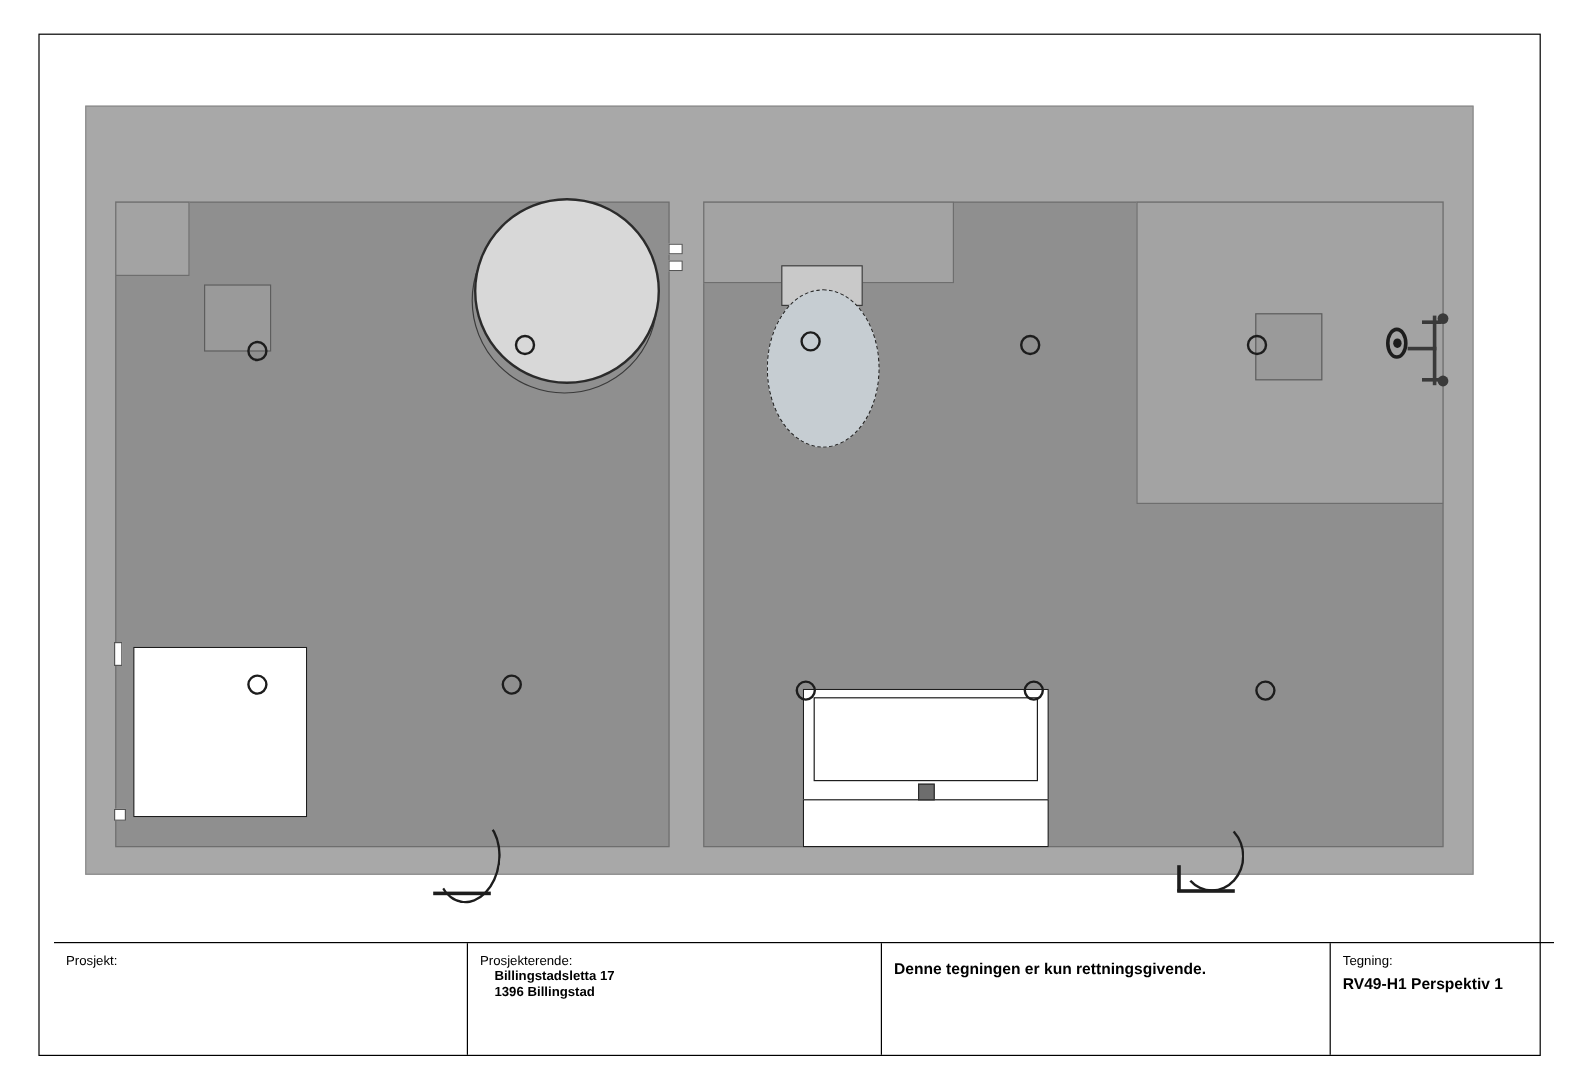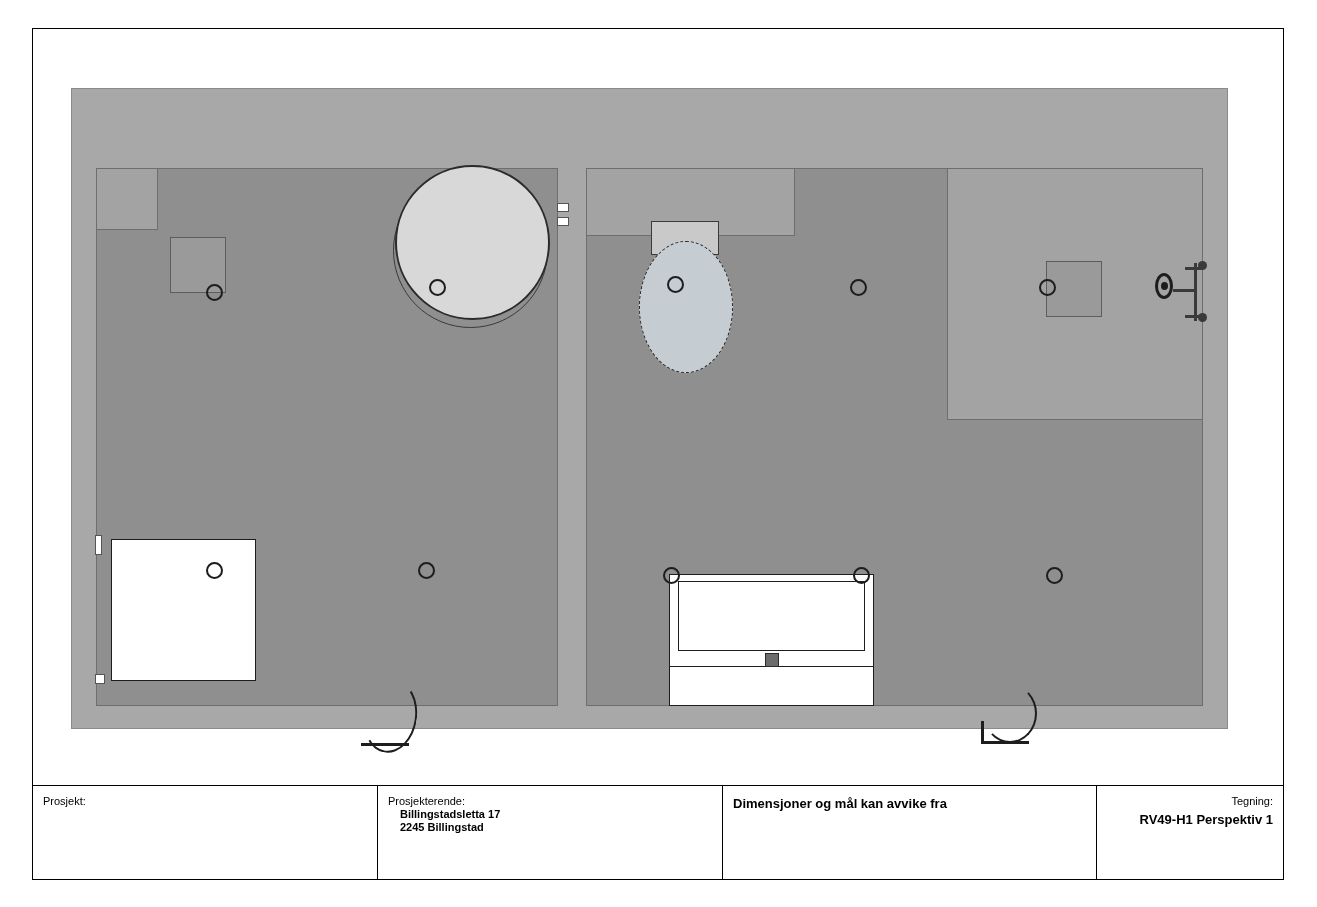--- a/index.html
+++ b/index.html
@@ -212,35 +212,35 @@
     left: 1128px;
     top: 253px;
     width: 7px;
     height: 8px;
     border-radius: 50%;
     background: #1d1d1d;
   }
   
   .titleblock {
     position: absolute;
-    left: 0;
+    left: 12px;
     bottom: 0;
     width: 1250px;
     height: 94px;
     border-top: 1px solid #000000;
     box-sizing: border-box;
     display: flex;
   }
   .tb-cell {
     border-right: 1px solid #000000;
     box-sizing: border-box;
     padding: 8px 10px 0 10px;
     overflow: hidden;
   }
-  .tb-cell:last-child { border-right: none; text-align: right; }
+  .tb-cell:last-child { border-right: none; }
   #tb-project     { width: 345px; }
   #tb-designer    { width: 345px; }
   #tb-disclaimer  { width: 374px; }
   #tb-drawing     { width: 186px; }
   .tb-label {
     font-size: 11px;
     color: #000000;
     line-height: 14px;
   }
   .tb-value {
@@ -332,25 +332,25 @@
 
   <div class="titleblock">
 
     <div class="tb-cell" id="tb-project">
       <div class="tb-label">Prosjekt:</div>
     </div>
 
     <div class="tb-cell" id="tb-designer">
       <div class="tb-label">Prosjekterende:</div>
       <div class="tb-sub">Billingstadsletta 17</div>
-      <div class="tb-sub">2245 Billingstad</div>
+      <div class="tb-sub">1396 Billingstad</div>
     </div>
 
     <div class="tb-cell" id="tb-disclaimer">
-      <div class="tb-note" style="padding-top:0">Dimensjoner og mål kan avvike fra</div>
+      <div class="tb-note">Denne tegningen er kun rettningsgivende.</div>
     </div>
 
     <div class="tb-cell" id="tb-drawing">
       <div class="tb-label">Tegning:</div>
       <div class="tb-value small">RV49-H1 Perspektiv 1</div>
     </div>
 
   </div>
 
 </div>

